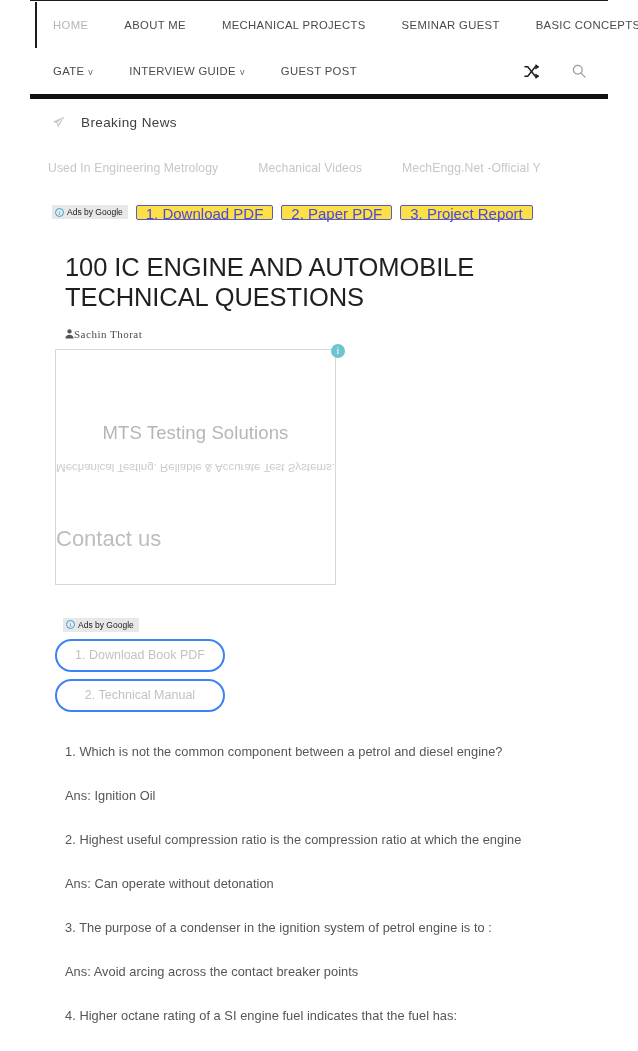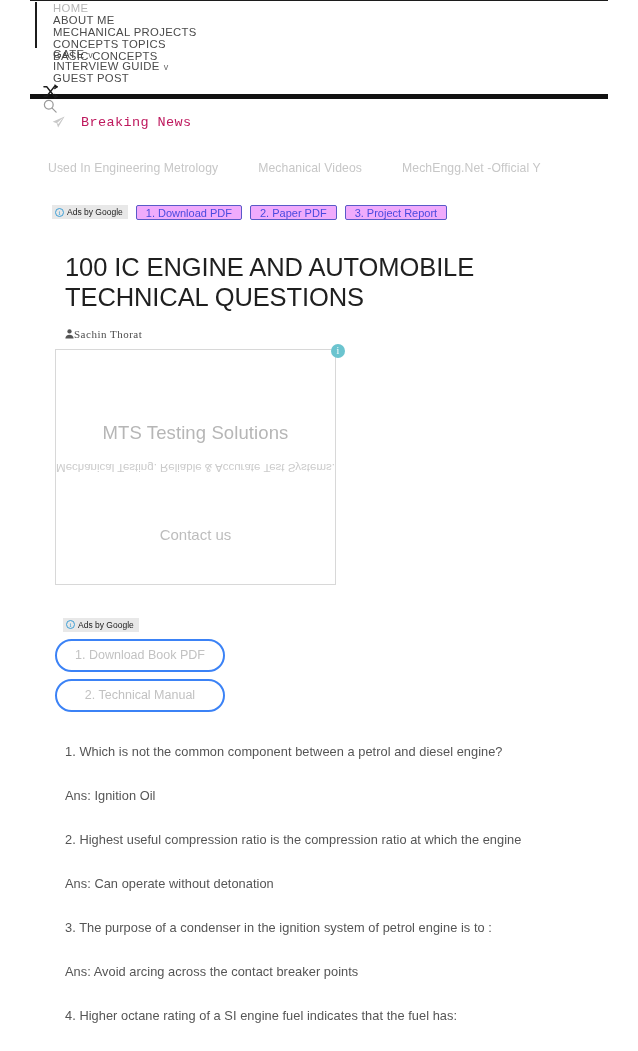--- a/index.html
+++ b/index.html
@@ -29,23 +29,23 @@
 
   
   .nav-wrap {
     border-top: 1px solid #1c1c1c;
     border-bottom: 5px solid #111111;
     background: #ffffff;
     padding-top: 1px;
   }
   .nav-row {
     display: flex;
+    align-items: center;
     height: 46px;
     position: relative;
-    flex-direction: column;
   }
   .nav-row.row1 { padding-left: 5px; }
   .nav-row.row2 { padding-left: 5px; }
 
   .active-marker {
     position: absolute;
     left: 5px;
     top: 0;
     width: 2px;
     height: 46px;
@@ -86,23 +86,23 @@
     padding-left: 22px;
     margin-top: 1px;
   }
   .breaking .rocket {
     color: #c9c9c9;
     margin-right: 16px;
     display: flex;
     align-items: center;
   }
   .breaking-label {
-    font-family: Liberation Mono, monospace;
+    font-family: Liberation Sans, sans-serif;
     font-size: 13.5px;
-    color: #be185d;
+    color: #404040;
     letter-spacing: 0.4px;
   }
 
   .ticker {
     display: flex;
     align-items: center;
     height: 40px;
     padding-left: 18px;
     gap: 40px;
     margin-top: 4px;
@@ -145,24 +145,24 @@
     color: #3d9fd6;
     font-size: 7px;
     line-height: 8px;
     text-align: center;
     font-family: "Liberation Serif", serif;
   }
   .ad-chip {
     border: 1px solid #5a5ac8;
     border-radius: 2px;
     padding: 1px 9px;
-    font-size: 11px;
+    font-size: 15px;
     color: #4a4adf;
     white-space: nowrap;
-    background: #f0abfc;
+    background: #fde047;
     height: 15px;
     line-height: 13px;
     cursor: pointer;
   }
 
   
   .article { padding-left: 35px; padding-right: 40px; }
 
   .post-title {
     margin-top: 32px;
@@ -230,22 +230,21 @@
     text-align: center;
     font-size: 11.5px;
     line-height: 15px;
     color: #cbcbcb;
     transform: scaleY(-1);
   }
   .ad-cta {
     position: absolute;
     top: 176px;
     left: 0; right: 0;
-    text-align: center;
-    font-size: 15px;
+    font-size: 22px;
     color: #bdbdbd;
     cursor: pointer;
   }
 
   
   .ad-block2 { margin-top: 28px; margin-left: -10px; }
   .ad-block2 .ads-badge { margin-left: 8px; }
   .ad-pill {
     display: block;
     width: 170px;
@@ -283,21 +282,21 @@
         <div class="nav-item muted">
           <span>HOME</span>
         </div>
         <div class="nav-item">
           <span>ABOUT ME</span>
         </div>
         <div class="nav-item">
           <span>MECHANICAL PROJECTS</span>
         </div>
         <div class="nav-item">
-          <span>CONCEPTS TOPICS</span>
+          <span>SEMINAR GUEST</span>
         </div>
         <div class="nav-item">
           <span>BASIC CONCEPTS</span>
         </div>
       </div>
 
       <div class="nav-row row2">
         <div class="nav-item">
           <span>GATE</span><span class="caret">v</span>
         </div>

